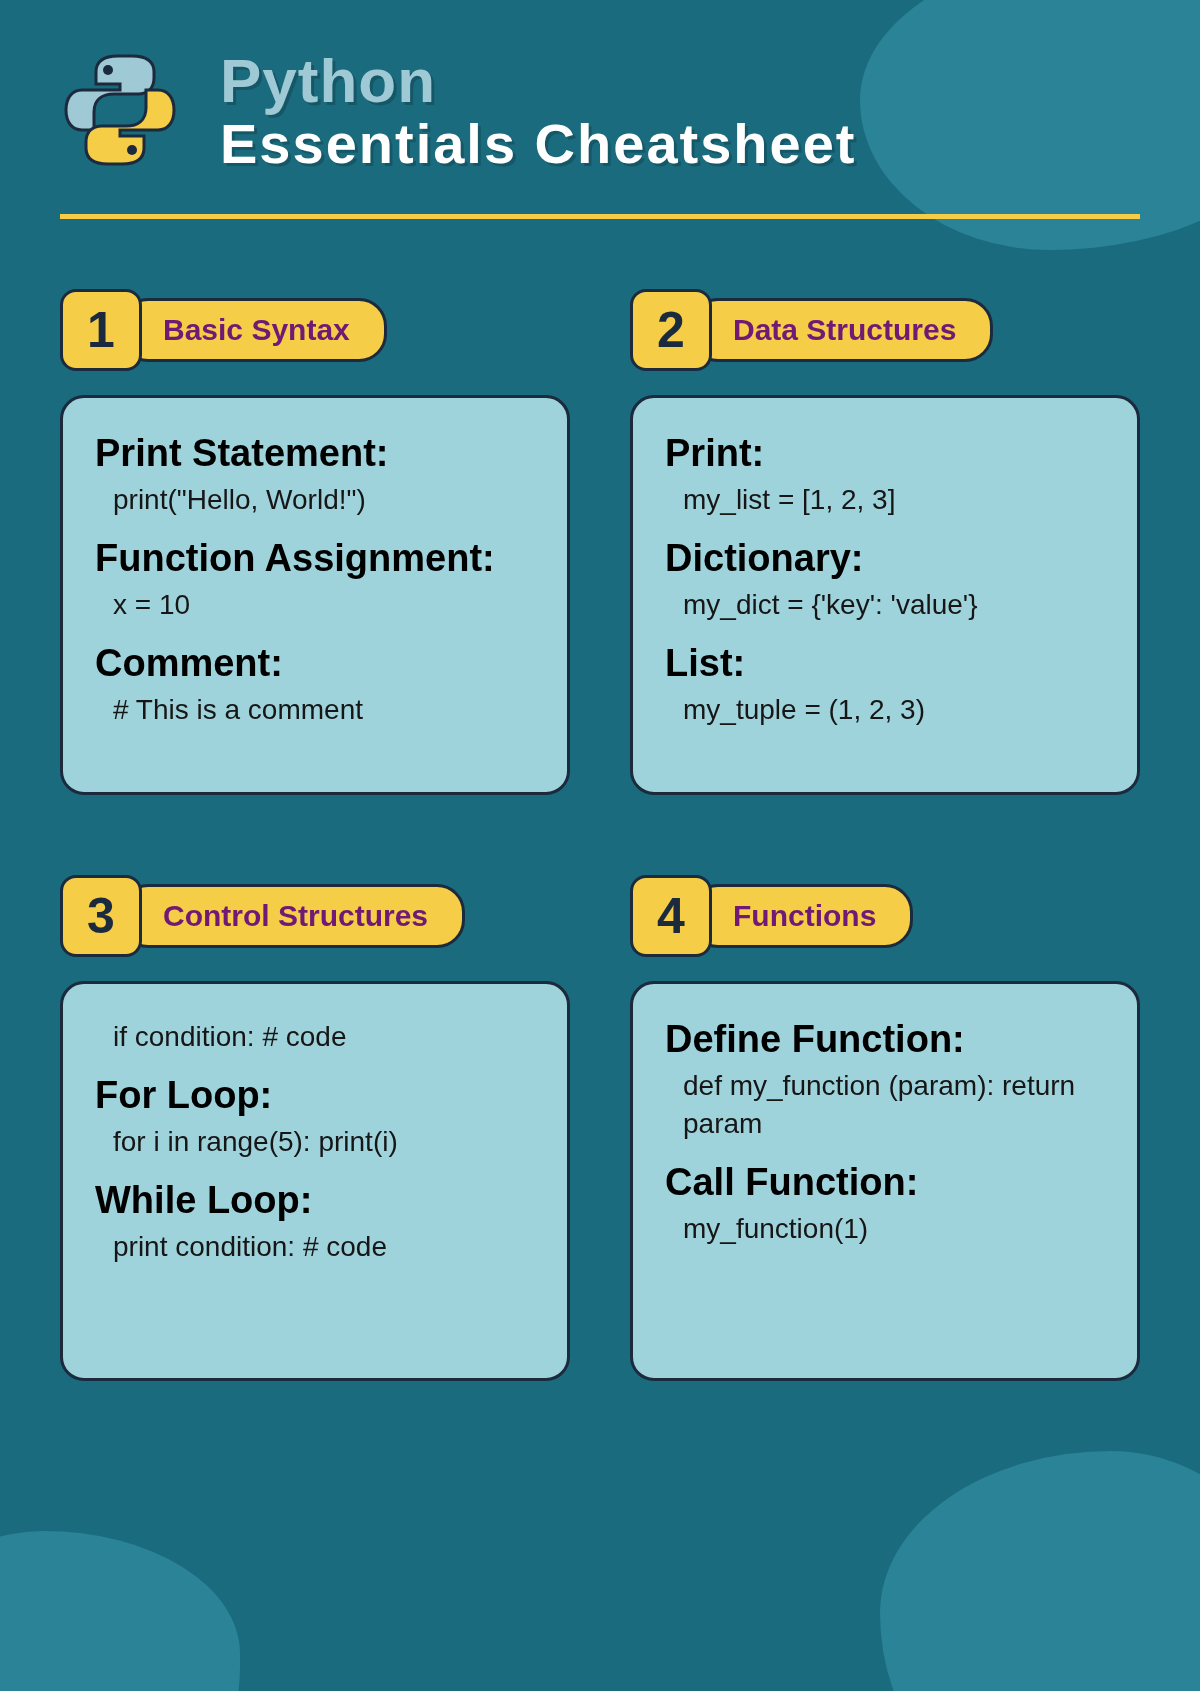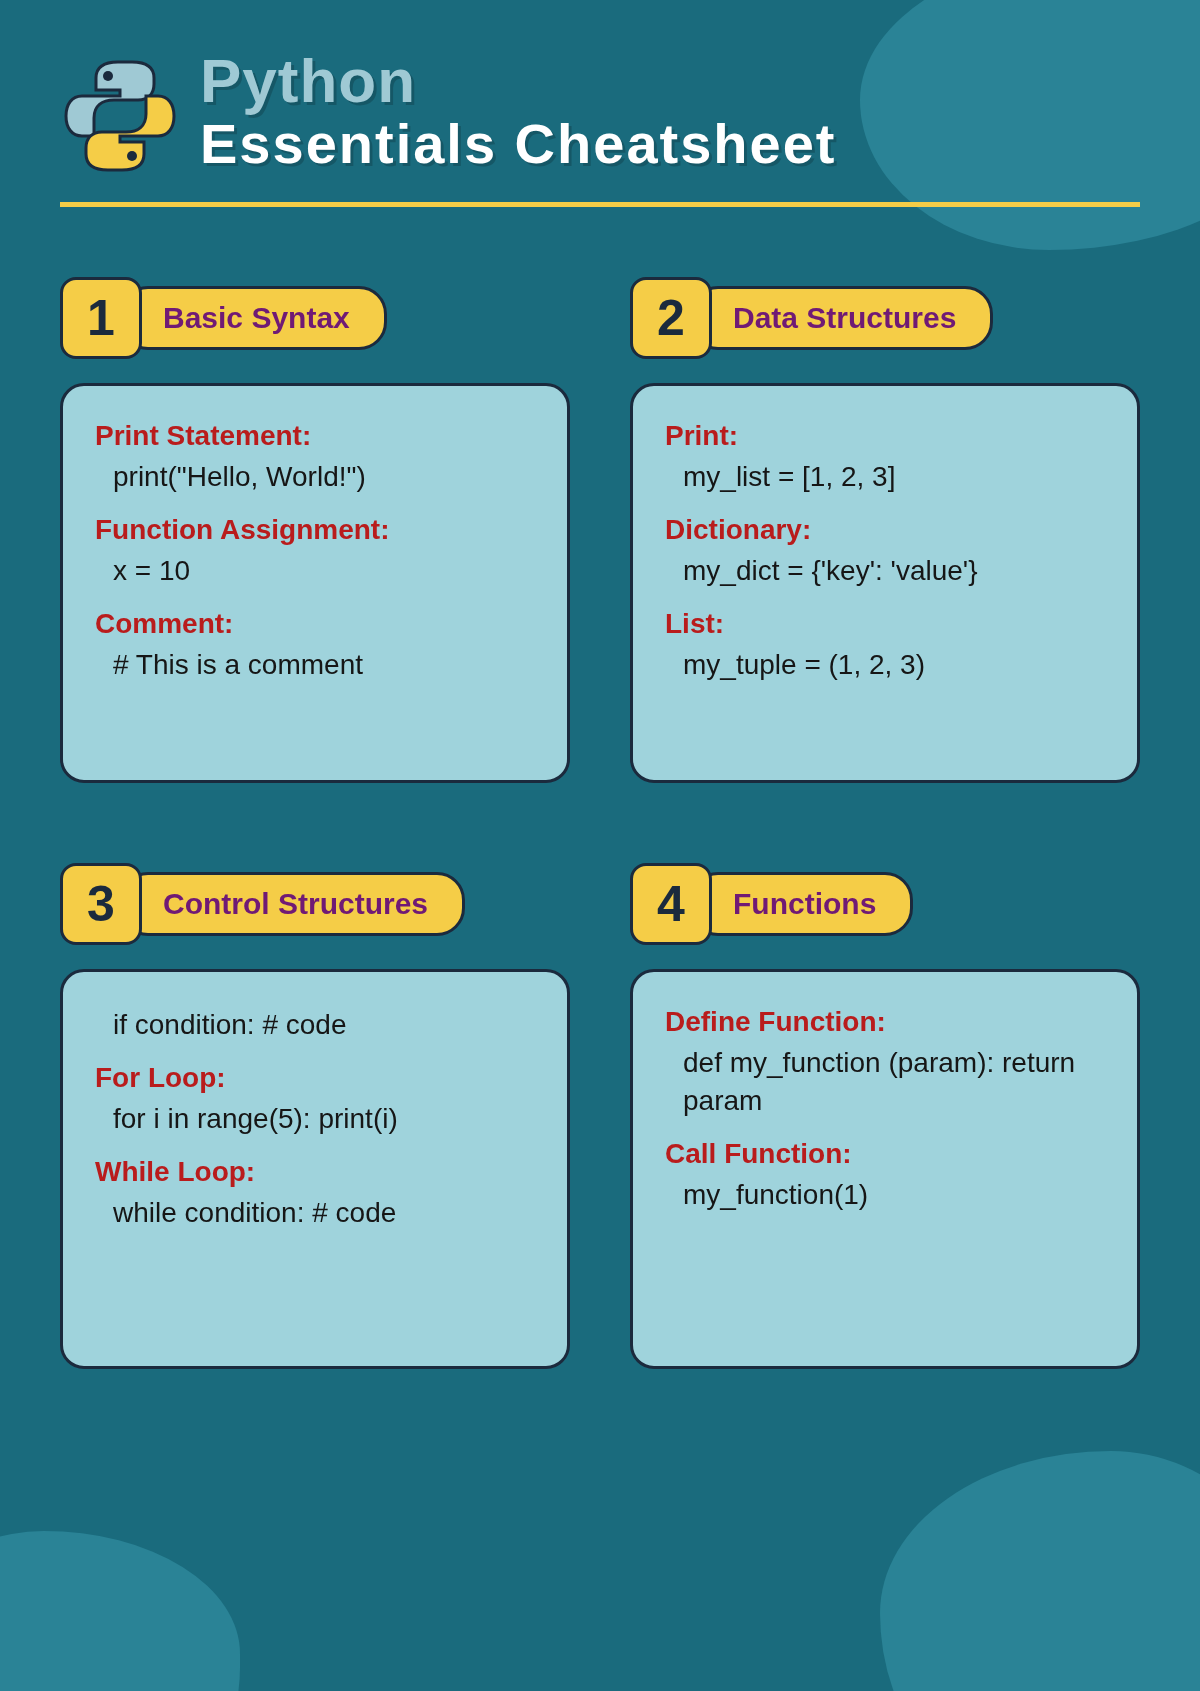--- a/index.html
+++ b/index.html
@@ -31,21 +31,21 @@
   .blob3 {
     position: absolute;
     bottom: -140px; left: -120px;
     width: 360px; height: 300px;
     background: #2a8396;
     border-radius: 50% 60% 45% 55% / 55% 45% 60% 40%;
     z-index: 0;
   }
   .page { position: relative; z-index: 1; padding: 50px 60px 60px; }
   
-  .header { display: flex; align-items: flex-end; gap: 20px; margin-bottom: 26px; }
+  .header { display: flex; align-items: flex-start; gap: 40px; margin-bottom: 38px; }
   .logo { width: 120px; height: 120px; position: relative; flex-shrink: 0; }
   .title-block { display: flex; flex-direction: column; }
   .title-line1 {
     font-size: 62px;
     font-weight: 800;
     color: #9fc9d4;
     letter-spacing: 1px;
     line-height: 1;
     text-shadow: 3px 3px 0 rgba(0,0,0,0.18);
   }
@@ -97,23 +97,23 @@
   .card {
     background: #9fd3dc;
     border: 3px solid #1b2a3d;
     border-radius: 24px;
     padding: 34px 32px;
     min-height: 400px;
   }
   .item { margin-bottom: 18px; }
   .item:last-child { margin-bottom: 0; }
   .item-label {
-    font-size: 28px;
-    font-weight: 800;
-    color: #b91c1c;
+    font-size: 38px;
+    font-weight: 800;
+    color: #000000;
     margin-bottom: 6px;
   }
   .item-code {
     font-size: 28px;
     font-weight: 400;
     color: #161616;
     padding-left: 18px;
     line-height: 1.35;
   }
 </style>
@@ -224,21 +224,21 @@
       <div class="card">
         <div class="item">
           <div class="item-code">if condition:  # code</div>
         </div>
         <div class="item">
           <div class="item-label">For Loop:</div>
           <div class="item-code">for i in range(5): print(i)</div>
         </div>
         <div class="item">
           <div class="item-label">While Loop:</div>
-          <div class="item-code">while condition: # code</div>
+          <div class="item-code">print condition: # code</div>
         </div>
       </div>
     </div>
 
     <div class="section">
       <div class="sec-head">
         <div class="num-badge">4</div>
         <div class="sec-title">Functions</div>
       </div>
       <div class="card">

